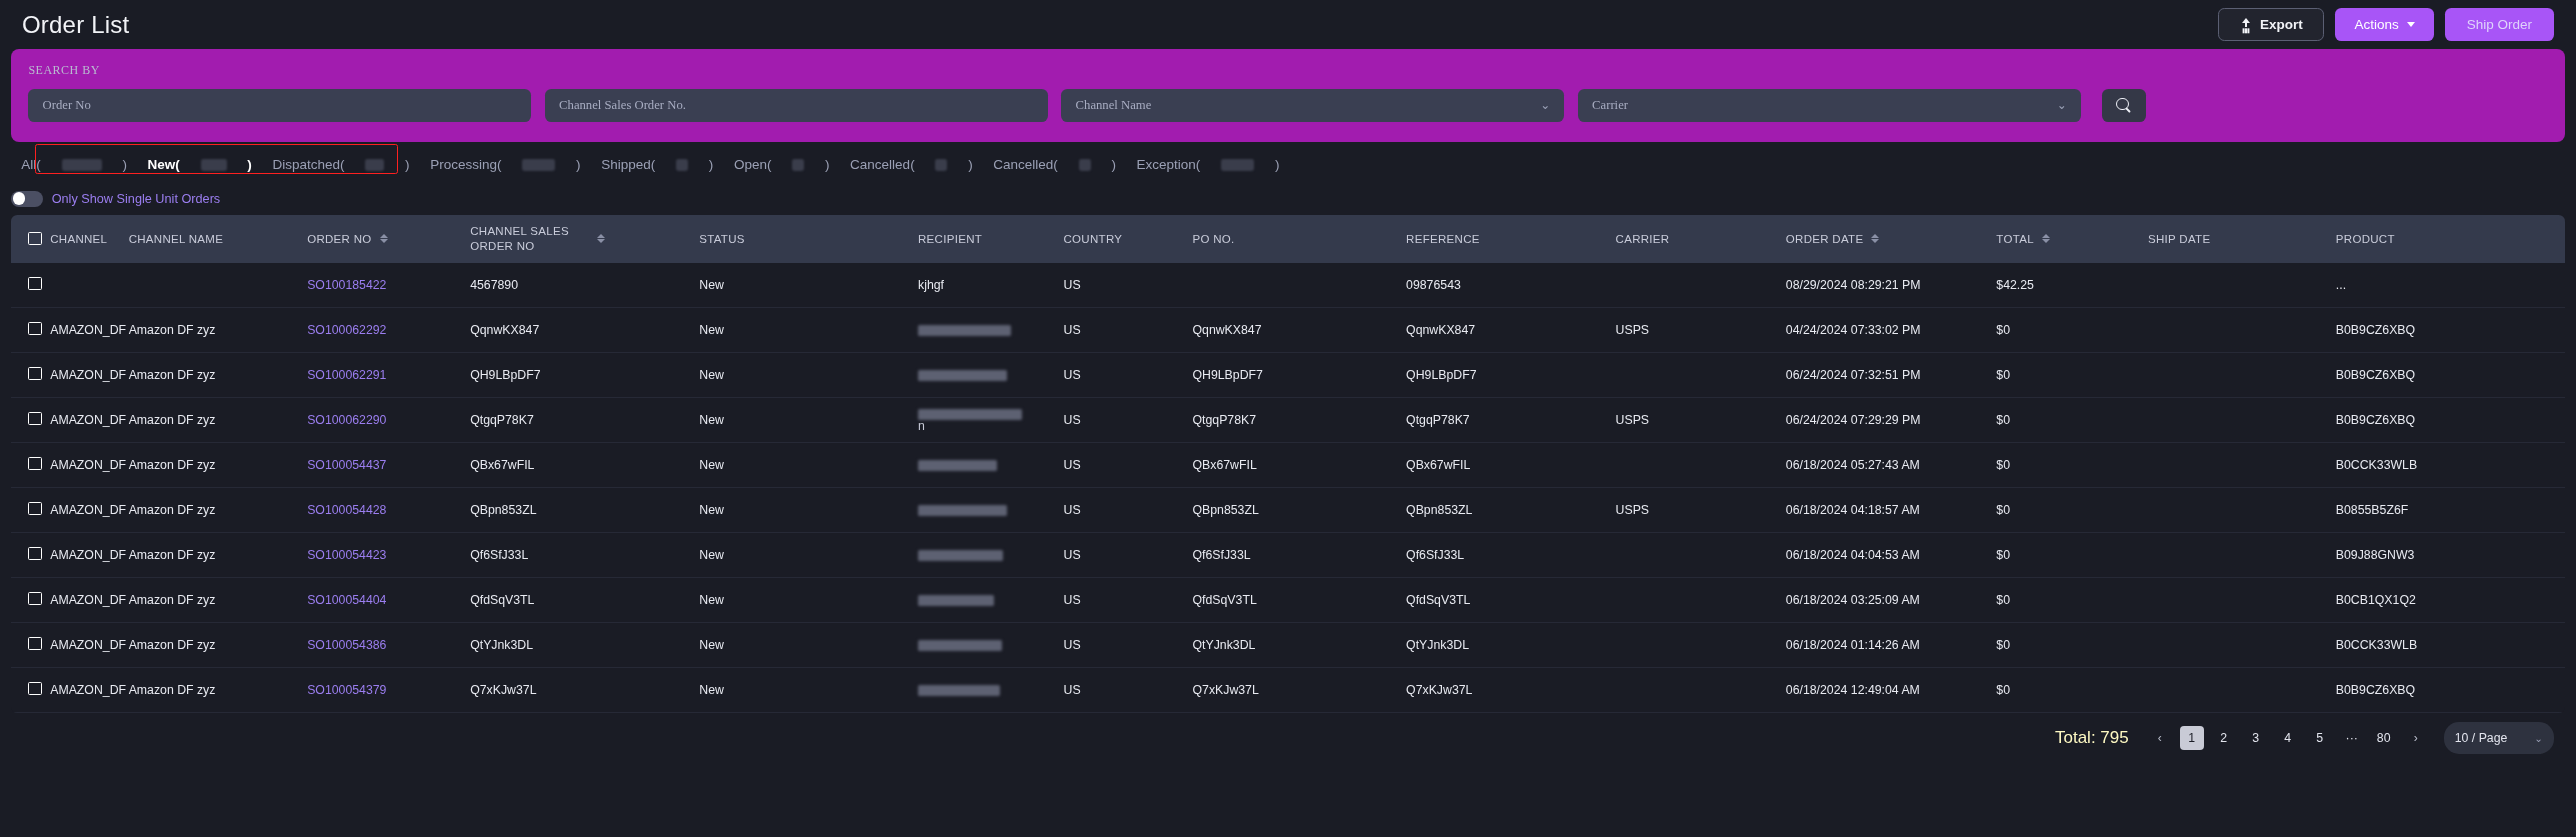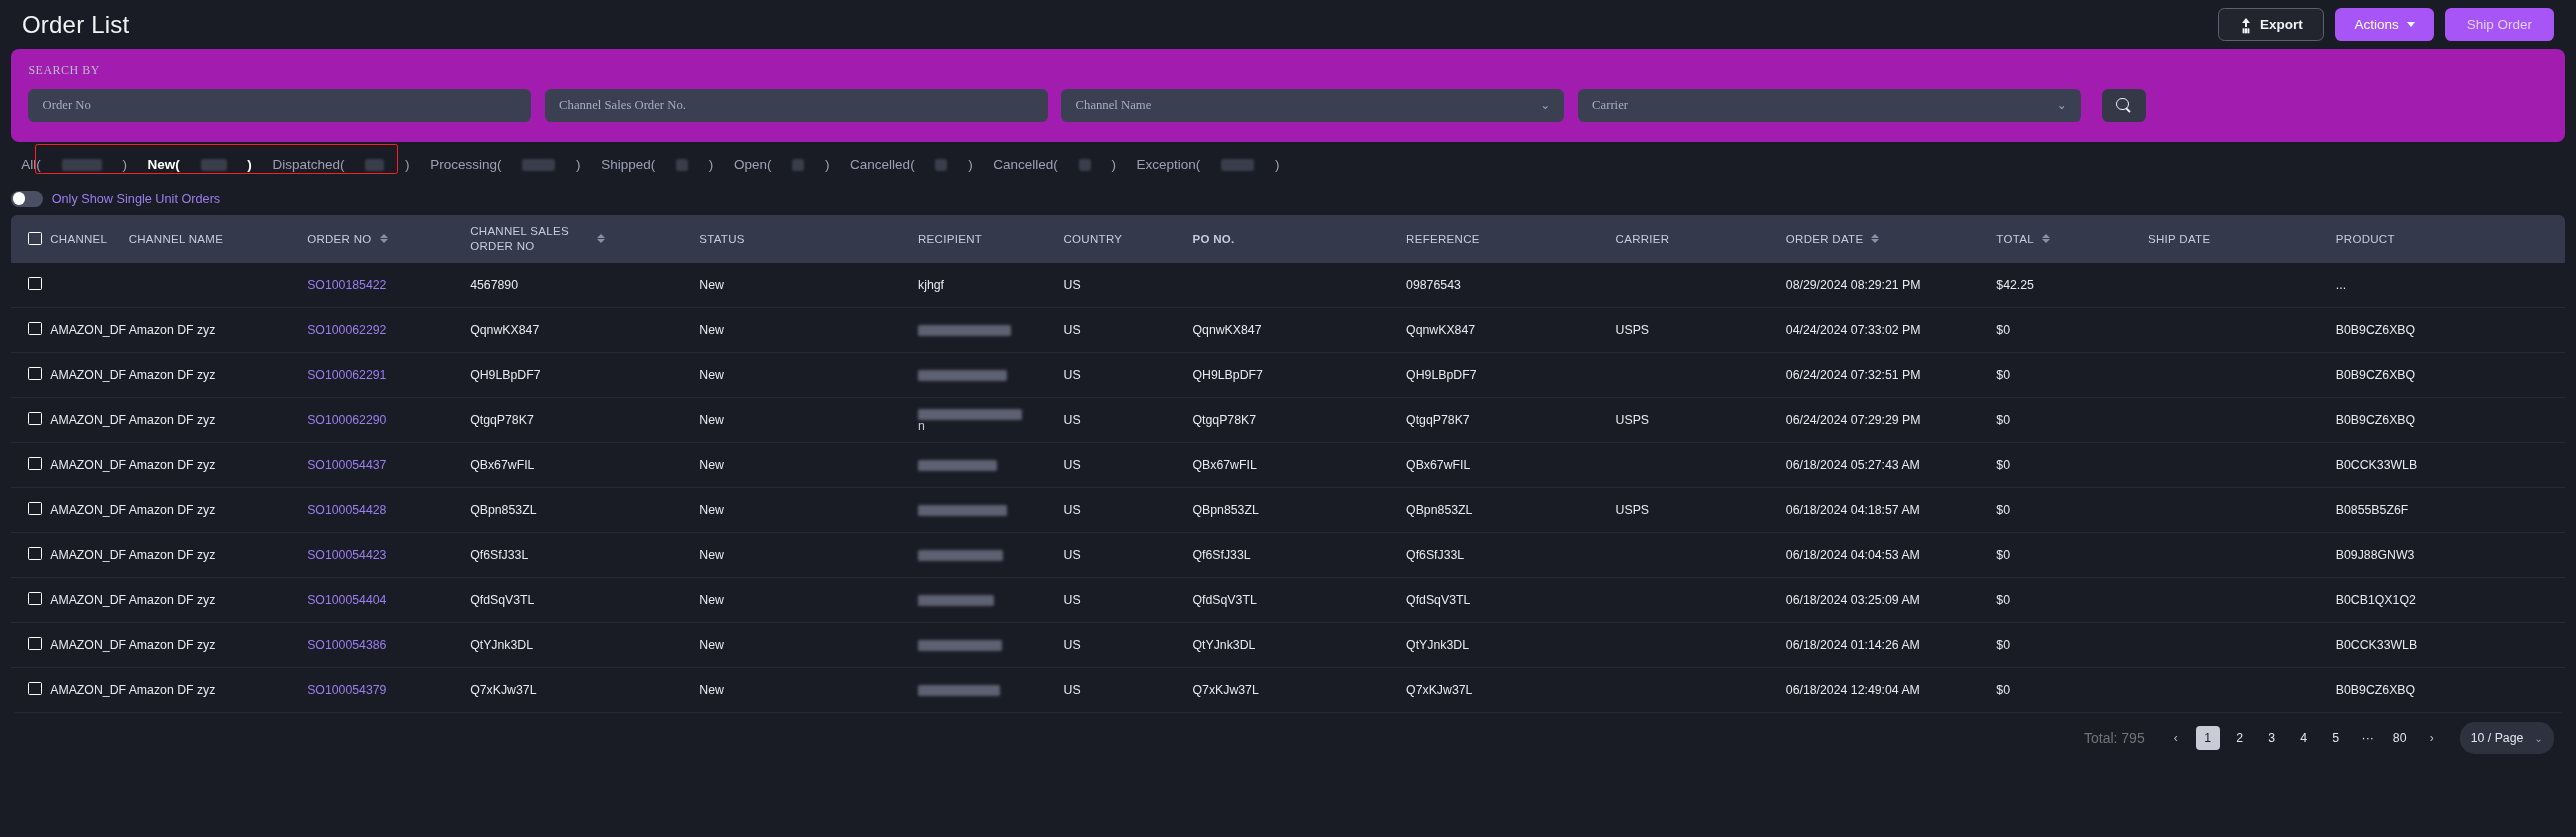--- a/index.html
+++ b/index.html
@@ -125,30 +125,30 @@
   .w-chk{width:38px} .w-channel{width:76px} .w-cname{width:173px} .w-order{width:158px}
   .w-csorder{width:222px} .w-status{width:212px} .w-recip{width:141px} .w-country{width:125px}
   .w-po{width:207px} .w-ref{width:203px} .w-carrier{width:165px} .w-odate{width:204px}
   .w-total{width:147px} .w-ship{width:182px} .w-product{width:222px}
 
   
   .footer {
     height: 49px; display: flex; align-items: center; justify-content: flex-end;
     gap: 8px; padding-right: 22px;
   }
-  .total-txt { font-size: 14px; color: #737373; margin-right: 11px; }
+  .total-txt { font-size: 17px; color: #fef9c3; margin-right: 11px; }
   .pg {
     min-width: 24px; height: 24px; border-radius: 4px; display: flex; align-items: center;
     justify-content: center; font-size: 12.3px; color: #e3e5ee; cursor: pointer; padding: 0 4.7px;
   }
   .pg.current { background: #c9cbd6; color: #1a1c25; }
   .pg.arrow { color: #b8bcca; font-size: 12px; }
   .pagesize {
     margin-left: 8px; height: 32px; min-width: 85px; background: #2e323f; border-radius: 15px;
-    display: flex; align-items: center; justify-content: space-between; gap: 11px;
+    display: flex; align-items: center; justify-content: space-between; gap: 27px;
     padding: 0 11px; font-size: 12.3px; color: #e3e5ee; cursor: pointer;
   }
   .pagesize .chev { color: #9aa0b6; font-size: 10.3px; }
 </style>
 </head>
 <body>
 
 <div class="page">
 
   <div class="header">
@@ -295,21 +295,21 @@
               <div class="th-inner" style="padding-left: 0px;">
                 <span>RECIPIENT</span>
               </div>
             </th>
             <th class="w-country">
               <div class="th-inner" style="padding-left: 0px;">
                 <span>COUNTRY</span>
               </div>
             </th>
             <th class="w-po">
-              <div class="th-inner" style="padding-left: 0px; font-weight: bold;">
+              <div class="th-inner" style="padding-left: 0px;">
                 <span>PO NO.</span>
               </div>
             </th>
             <th class="w-ref">
               <div class="th-inner" style="padding-left: 0px;">
                 <span>REFERENCE</span>
               </div>
             </th>
             <th class="w-carrier">
               <div class="th-inner" style="padding-left: 0px;">

